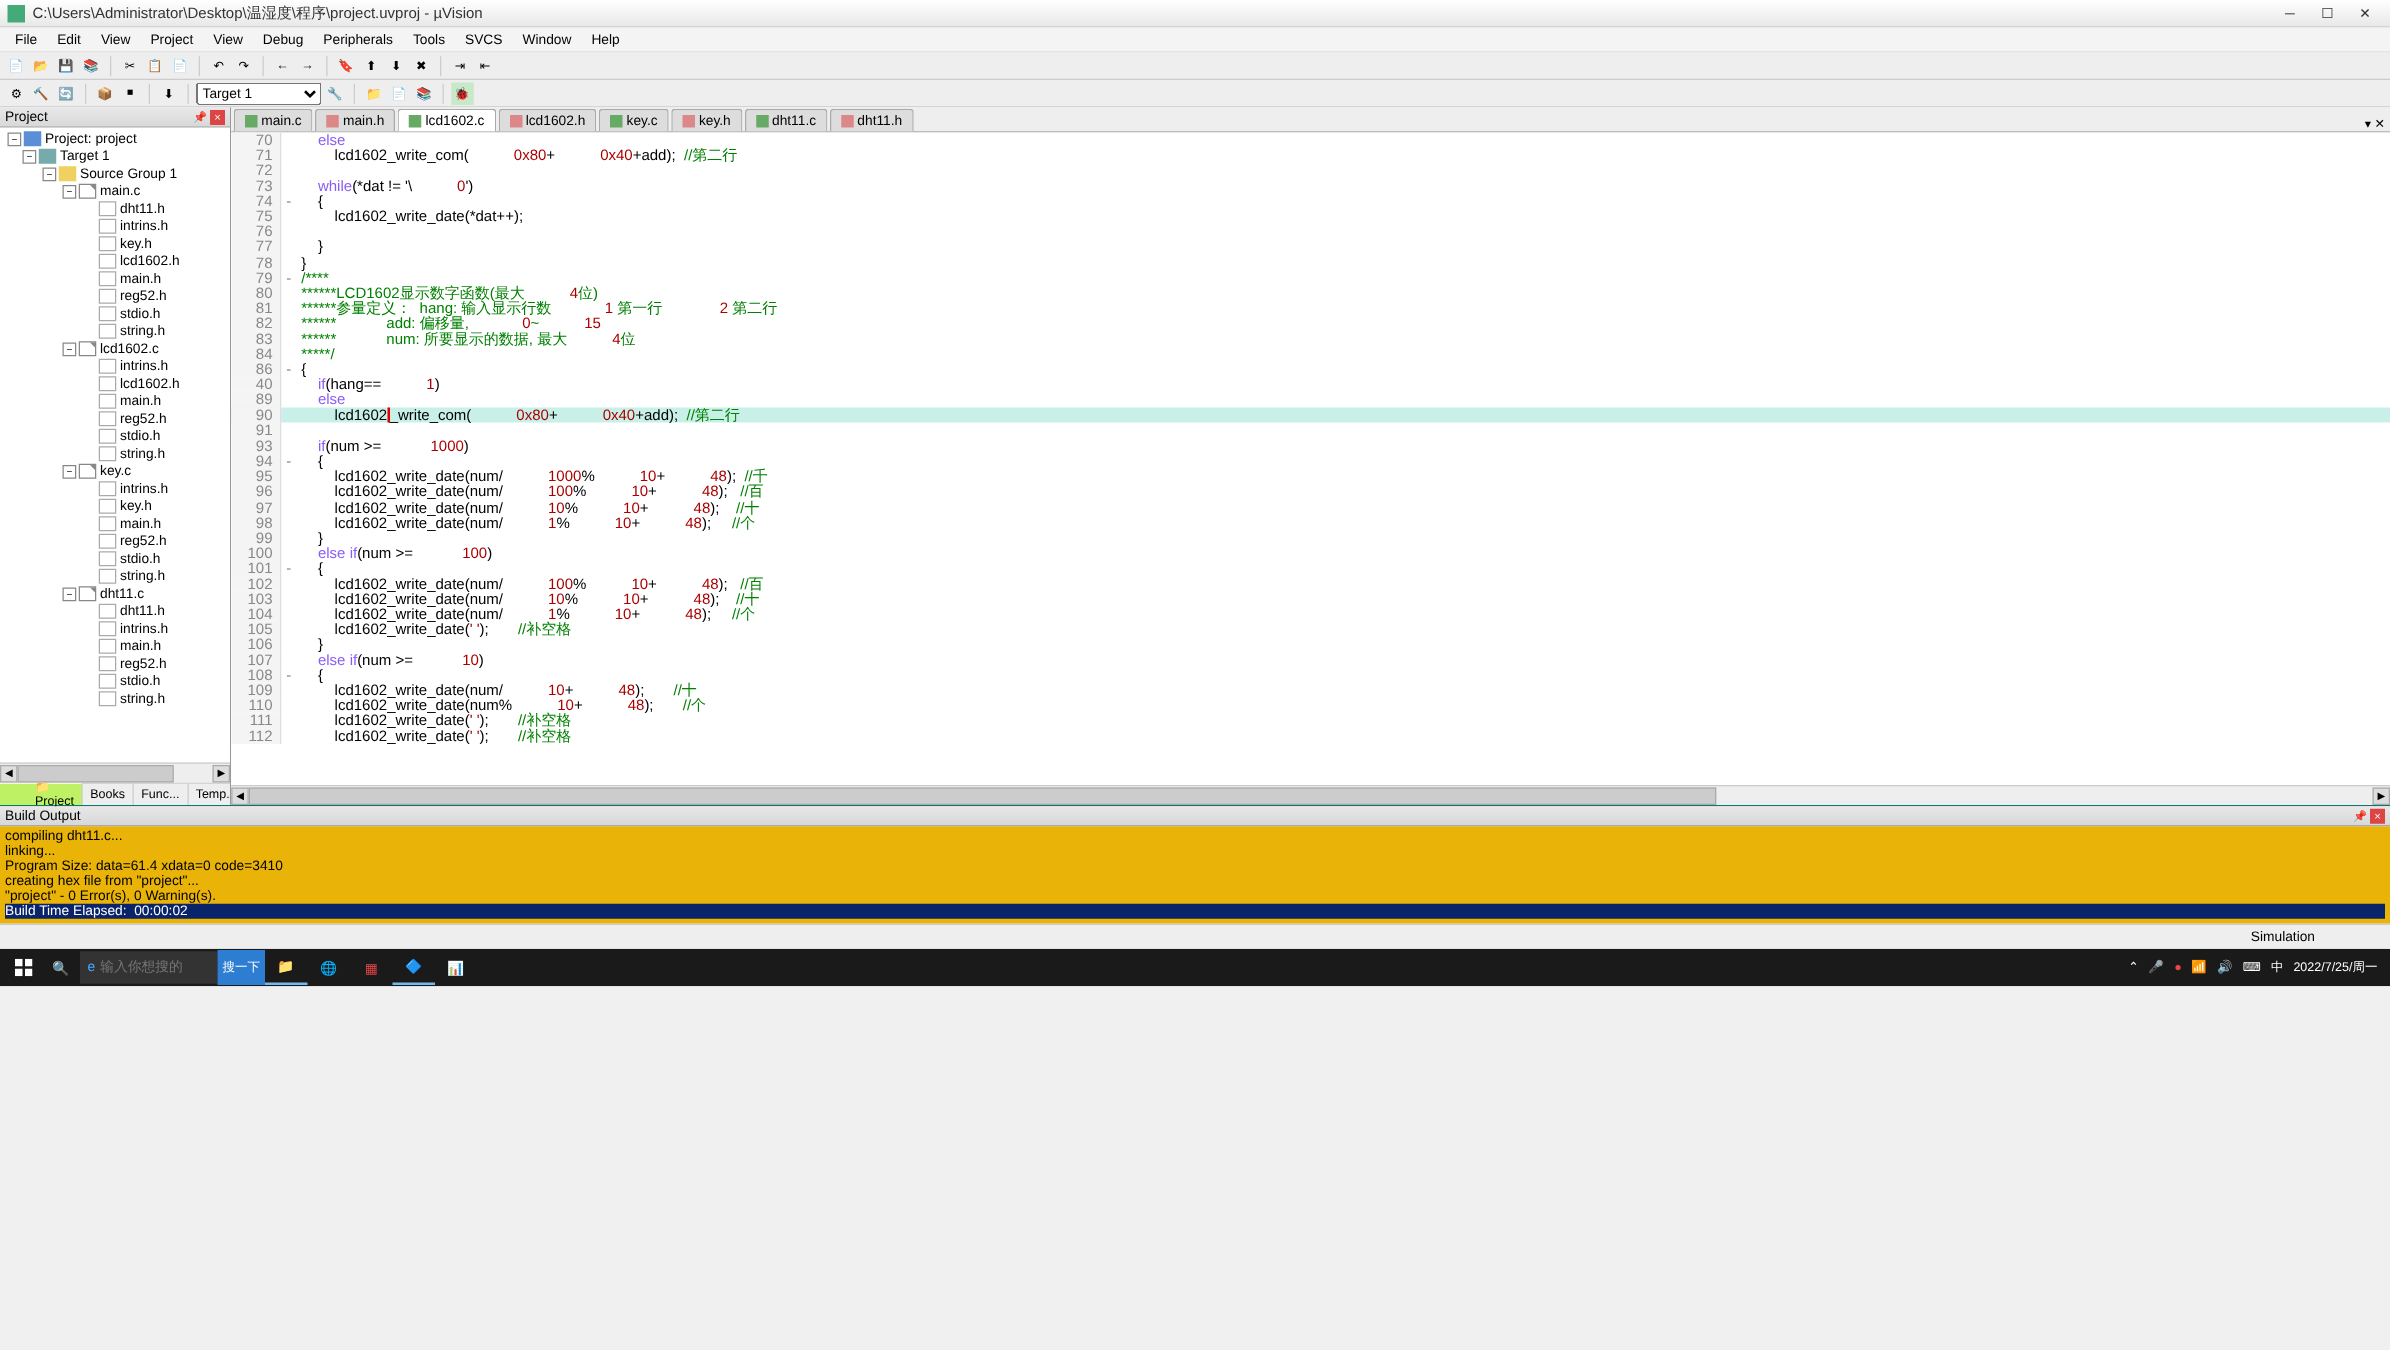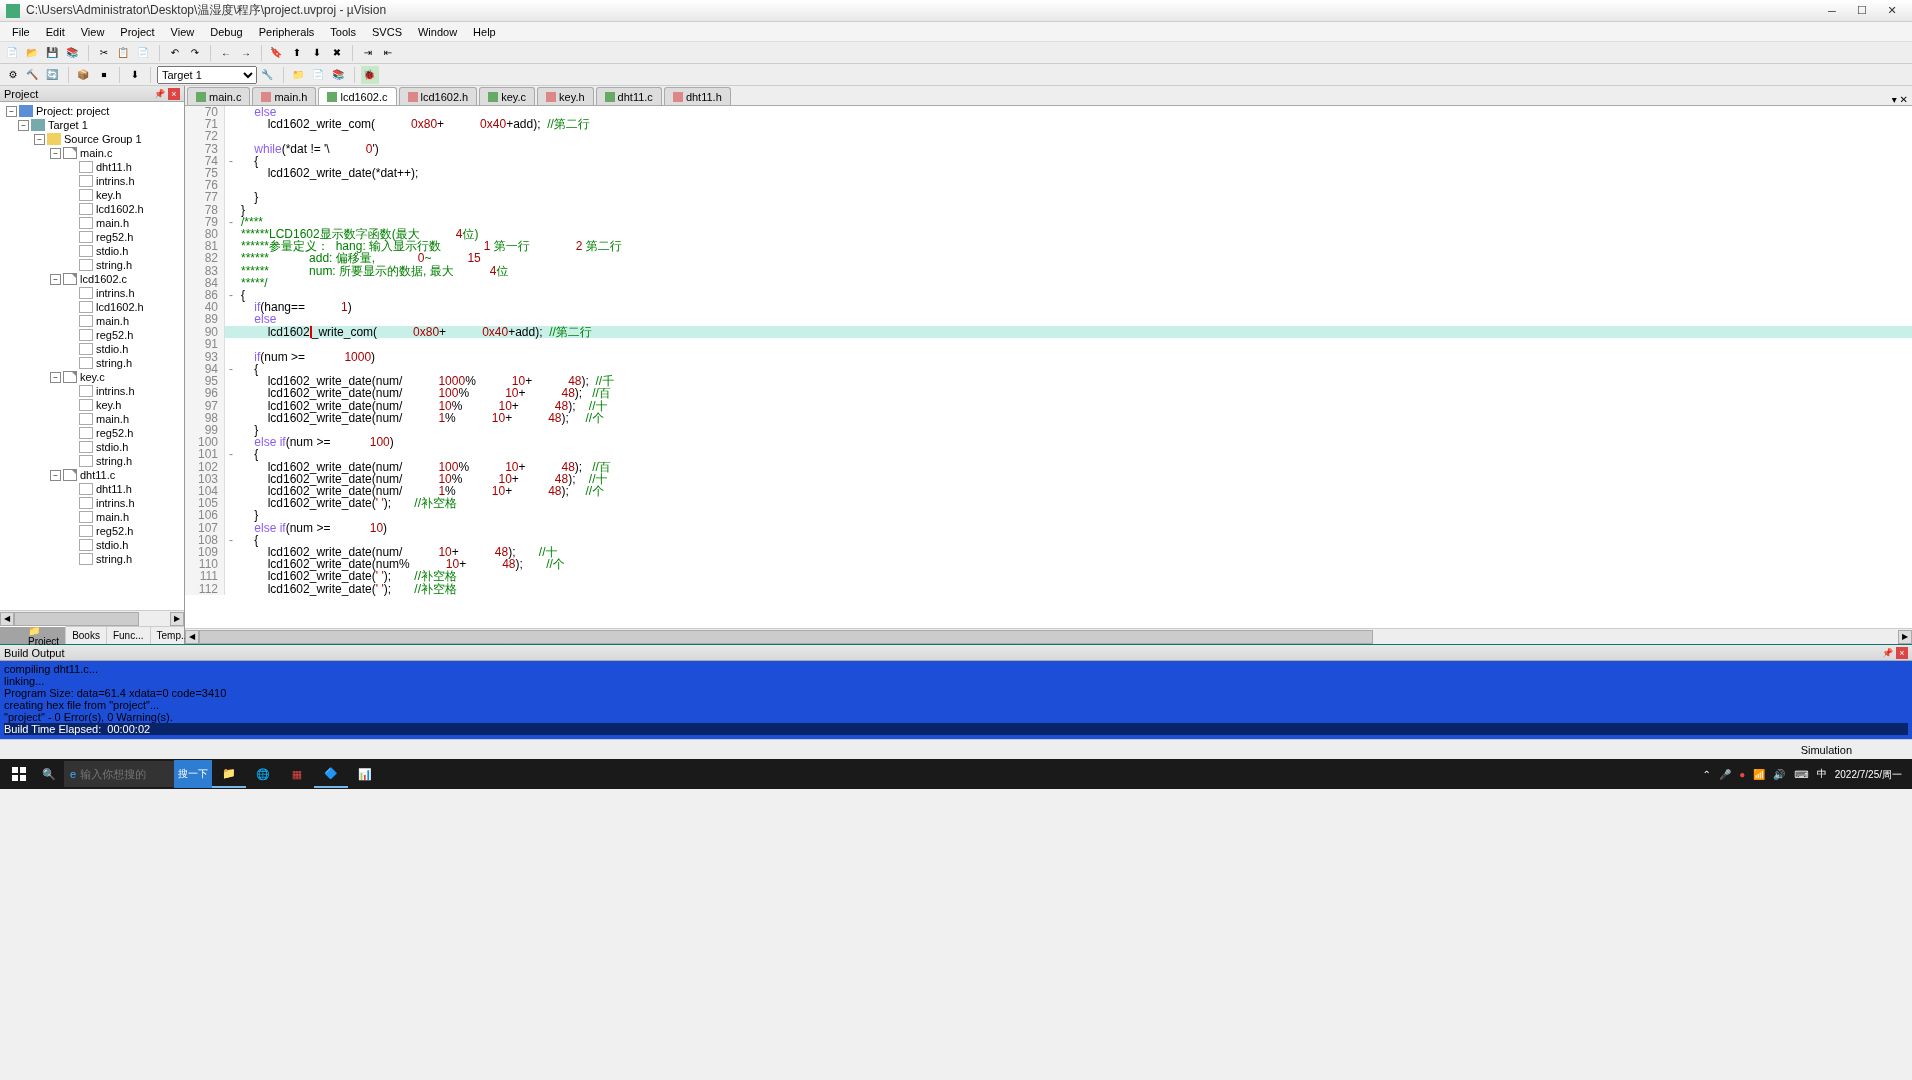--- a/index.html
+++ b/index.html
@@ -31,21 +31,21 @@
 .tree-node .ficon { width: 14px; height: 12px; margin-right: 3px; display: inline-block; }
 .ficon.proj { background: #5a8fd8; }
 .ficon.target { background: #7aa; }
 .ficon.group { background: #f0d060; }
 .ficon.cfile { background: #fff; border: 1px solid #888; position: relative; }
 .ficon.cfile::after { content: ""; position: absolute; top: 0; right: 0; border-style: solid; border-width: 0 4px 4px 0; border-color: transparent #888 transparent transparent; }
 .ficon.hfile { background: #fff; border: 1px solid #aaa; }
 .indent1 { padding-left: 16px; } .indent2 { padding-left: 32px; } .indent3 { padding-left: 48px; } .indent4 { padding-left: 64px; }
 .panel-tabs { height: 18px; background: #eee; border-top: 1px solid #ccc; display: flex; font-size: 10px; }
 .panel-tab { padding: 2px 6px; border-right: 1px solid #ccc; cursor: pointer; display: flex; align-items: center; gap: 2px; }
-.panel-tab.active { background: #a3a3a3; border-top: 1px solid #fff; margin-top: -1px; padding-left: 28px; }
+.panel-tab.active { background: #bef264; border-top: 1px solid #fff; margin-top: -1px; padding-left: 28px; }
 
 .editor-area { flex: 1; display: flex; flex-direction: column; background: #fff; }
 .file-tabs { height: 20px; background: #eee; border-bottom: 1px solid #aaa; display: flex; align-items: flex-end; padding-left: 2px; position: relative; }
 .ftab { height: 18px; padding: 2px 8px; background: #ddd; border: 1px solid #aaa; border-bottom: none; margin-right: 2px; font-size: 11px; cursor: pointer; display: flex; align-items: center; gap: 3px; border-radius: 3px 3px 0 0; }
 .ftab.active { background: #fff; }
 .ftab .fi { width: 10px; height: 10px; }
 .fi.c { background: #6a6; } .fi.h { background: #d88; }
 .file-tabs .tabx { position: absolute; right: 4px; font-size: 10px; cursor: pointer; }
 
 .code { flex: 1; overflow: auto; font-family: Consolas, "Courier New", monospace; font-size: 12px; line-height: 12.2px; background: #fff; position: relative; }
@@ -55,21 +55,21 @@
 .fold { width: 12px; text-align: center; color: #888; flex-shrink: 0; }
 .codeline { padding-left: 4px; }
 .kw { color: #8b5cf6; } .num { color: #a00; padding-left: 36px; } .str { color: #a00; } .cmt { color: #008000; } .cursor { display: inline-block; width: 2px; height: 12px; background: #d00; vertical-align: middle; }
 
 .hscroll { height: 16px; background: #eee; border-top: 1px solid #ccc; position: relative; }
 .hscroll .thumb { position: absolute; left: 14px; width: 68%; height: 14px; top: 1px; background: #ccc; border: 1px solid #aaa; }
 .hscroll .arr { width: 14px; height: 14px; position: absolute; top: 1px; background: #ddd; border: 1px solid #aaa; text-align: center; font-size: 8px; line-height: 12px; }
 .hscroll .arr.l { left: 0; } .hscroll .arr.r { right: 0; }
 
 .build-panel { border-top: 1px solid #0f766e; display: flex; flex-direction: column; }
-.build-output { height: 78px; background: #1d4ed8; font-family: Consolas, monospace; font-size: 11px; padding: 2px 4px; overflow: hidden; }
+.build-output { height: 78px; background: #eab308; font-family: Consolas, monospace; font-size: 11px; padding: 2px 4px; overflow: hidden; }
 .build-output .bline { white-space: pre; }
 .build-output .bline.sel { background: #0a246a; color: #fff; }
 
 .statusbar { height: 20px; background: #eee; border-top: 1px solid #ccc; display: flex; align-items: center; font-size: 11px; position: relative; }
 .statusbar .sim { position: absolute; right: 60px; }
 
 .taskbar { height: 30px; background: #1a1a1a; display: flex; align-items: center; padding: 0 4px; color: #fff; font-size: 11px; }
 .taskbar .tbtn { width: 30px; height: 28px; display: flex; align-items: center; justify-content: center; cursor: pointer; }
 .taskbar .search { display: flex; align-items: center; background: #333; height: 26px; padding: 0 6px; width: 110px; }
 .taskbar .search input { background: transparent; border: none; color: #ccc; font-size: 11px; width: 80px; outline: none; }

